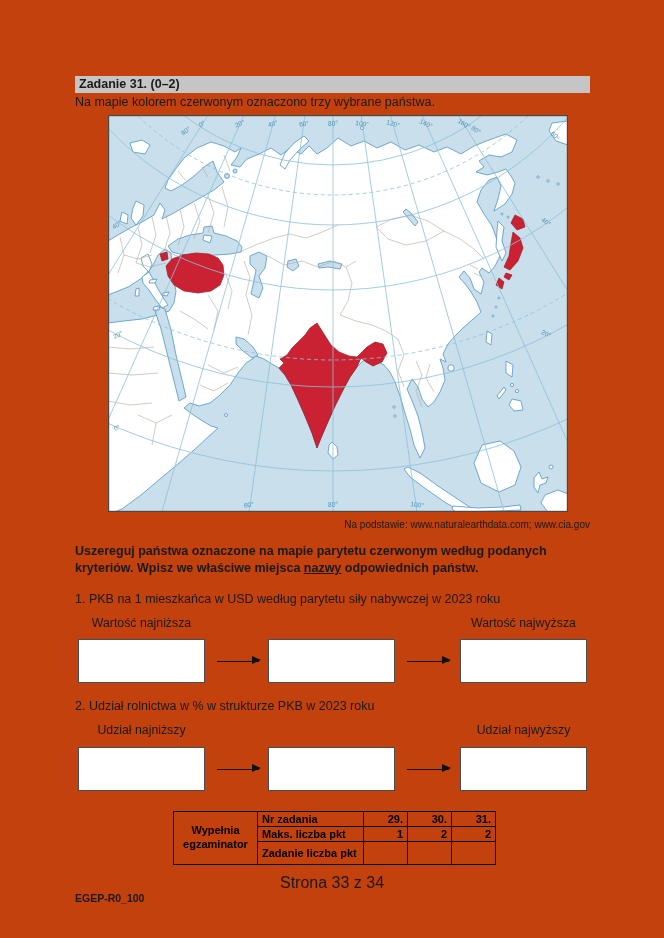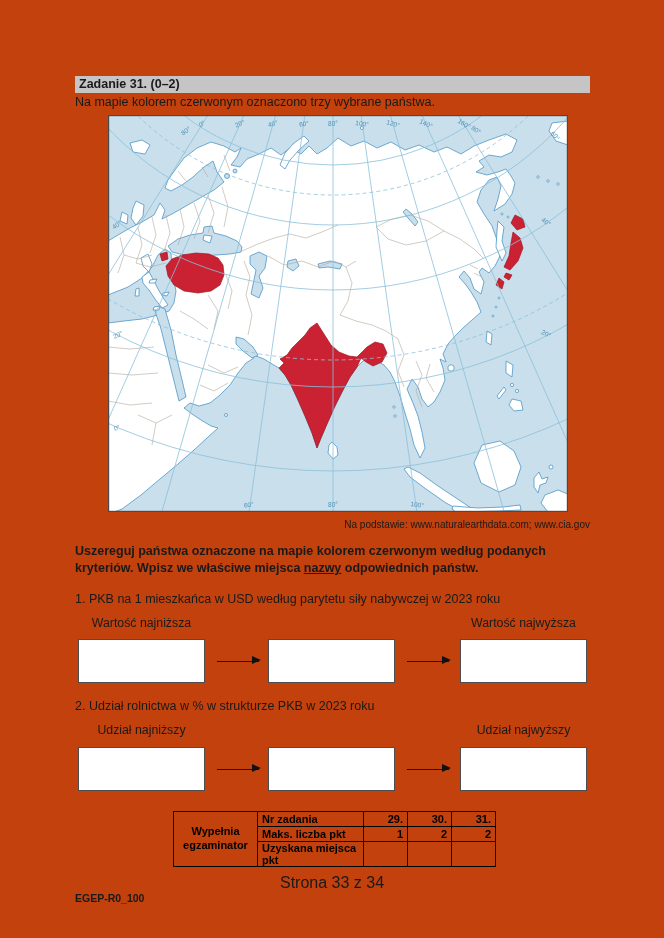--- a/index.html
+++ b/index.html
@@ -201,21 +201,21 @@
         <text x="438" y="109" transform="rotate(35 438 107)">40°</text>
         <text x="438" y="221" transform="rotate(27 438 219)">20°</text>
       </g>
 
       <rect x="0.6" y="0.6" width="458.8" height="395.8" fill="none" stroke="#4a4a4a" stroke-width="1.2"></rect>
     </svg>
   </div>
 
   <div class="map-source">Na podstawie: www.naturalearthdata.com; www.cia.gov</div>
 
-  <div class="instruction"><span>Uszereguj państwa oznaczone na mapie kolorem czerwonym według podanych kryteriów. Wpisz we właściwe miejsca </span><span class="u">nazwy</span><span> odpowiednich państw.</span></div>
+  <div class="instruction"><span>Uszereguj państwa oznaczone na mapie parytetu czerwonym według podanych kryteriów. Wpisz we właściwe miejsca </span><span class="u">nazwy</span><span> odpowiednich państw.</span></div>
 
   <div class="q-title q1-title">1. PKB na 1 mieszkańca w USD według parytetu siły nabywczej w 2023 roku</div>
   <div class="box-label" style="left:78px; top:616px;">Wartość najniższa</div>
   <div class="box-label" style="left:460px; top:616px;">Wartość najwyższa</div>
   <div class="answer-box" style="left:78px;  top:639px;"></div>
   <div class="arrow" style="left:217px; top:661px;"></div>
   <div class="answer-box" style="left:268px; top:639px;"></div>
   <div class="arrow" style="left:407px; top:661px;"></div>
   <div class="answer-box" style="left:460px; top:639px;"></div>
 
@@ -237,21 +237,21 @@
       <td class="num">30.</td>
       <td class="num">31.</td>
     </tr>
     <tr>
       <td class="lbl">Maks. liczba pkt</td>
       <td class="num">1</td>
       <td class="num">2</td>
       <td class="num">2</td>
     </tr>
     <tr class="row3">
-      <td class="lbl">Uzyskana miejsca pkt</td>
+      <td class="lbl">Zadanie liczba pkt</td>
       <td class="num"></td>
       <td class="num"></td>
       <td class="num"></td>
     </tr>
   </tbody>
     </table>
 
   <div class="footer-page">Strona 33 z 34</div>
   <div class="footer-code">EGEP-R0_100</div>
 

